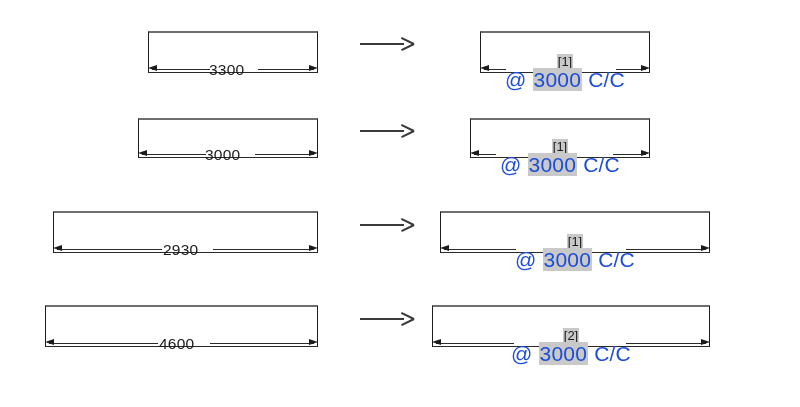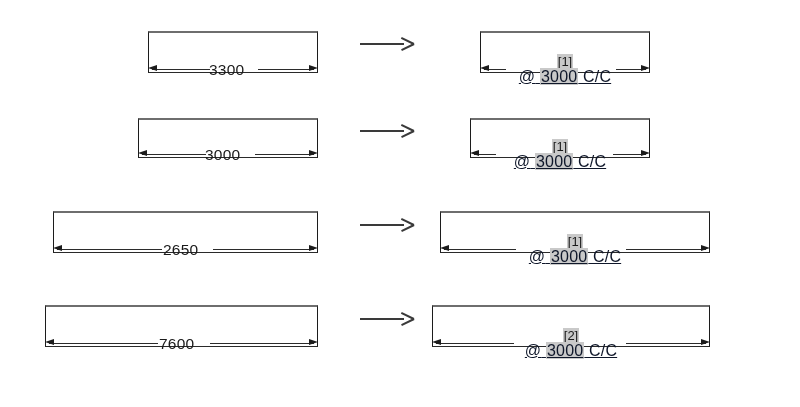--- a/index.html
+++ b/index.html
@@ -76,24 +76,23 @@
     text-align: center;
   }
   .anno .tag {
     display: block;
     font-size: 13px;
     color: #1a1a1a;
     margin-bottom: 1px;
   }
   .anno .spacing {
     display: block;
-    font-size: 16px;
-    color: #0f172a;
+    font-size: 21px;
+    color: #1d4ed8;
     letter-spacing: 0.2px;
-    text-decoration: underline;
   }
   .hl {
     background: #c9c9c9;
     padding: 0 1px;
   }
 
   
   .arrow { position: absolute; }
   .arrow .shaft {
     position: absolute;
@@ -198,21 +197,21 @@
   <div>
 
     <div class="beam" style="left:53px; top:211px; width:265px; height:42px;"></div>
 
     <div class="dim" style="left:53px; top:243px; width:265px;">
       <div class="rule" style="left:4px; width:105px;"></div>
       <div class="rule" style="left:160px; width:101px;"></div>
       <div class="head left"></div>
       <div class="head right"></div>
     </div>
-    <div class="dim-text" style="left:163px; top:242px;">2650</div>
+    <div class="dim-text" style="left:163px; top:242px;">2930</div>
 
     <div class="arrow" style="left:360px; top:217px; width:55px; height:15px;">
       <div class="shaft" style="width:44px;"></div>
       <div class="tip">
           <i class="up"></i>
           <i class="down"></i>
         </div>
     </div>
 
     <div class="beam" style="left:440px; top:211px; width:270px; height:42px;"></div>
@@ -233,21 +232,21 @@
   <div>
 
     <div class="beam" style="left:45px; top:305px; width:273px; height:42px;"></div>
 
     <div class="dim" style="left:45px; top:337px; width:273px;">
       <div class="rule" style="left:4px; width:109px;"></div>
       <div class="rule" style="left:165px; width:104px;"></div>
       <div class="head left"></div>
       <div class="head right"></div>
     </div>
-    <div class="dim-text" style="left:159px; top:336px;">7600</div>
+    <div class="dim-text" style="left:159px; top:336px;">4600</div>
 
     <div class="arrow" style="left:360px; top:311px; width:55px; height:15px;">
       <div class="shaft" style="width:44px;"></div>
       <div class="tip">
           <i class="up"></i>
           <i class="down"></i>
         </div>
     </div>
 
     <div class="beam" style="left:432px; top:305px; width:278px; height:42px;"></div>

